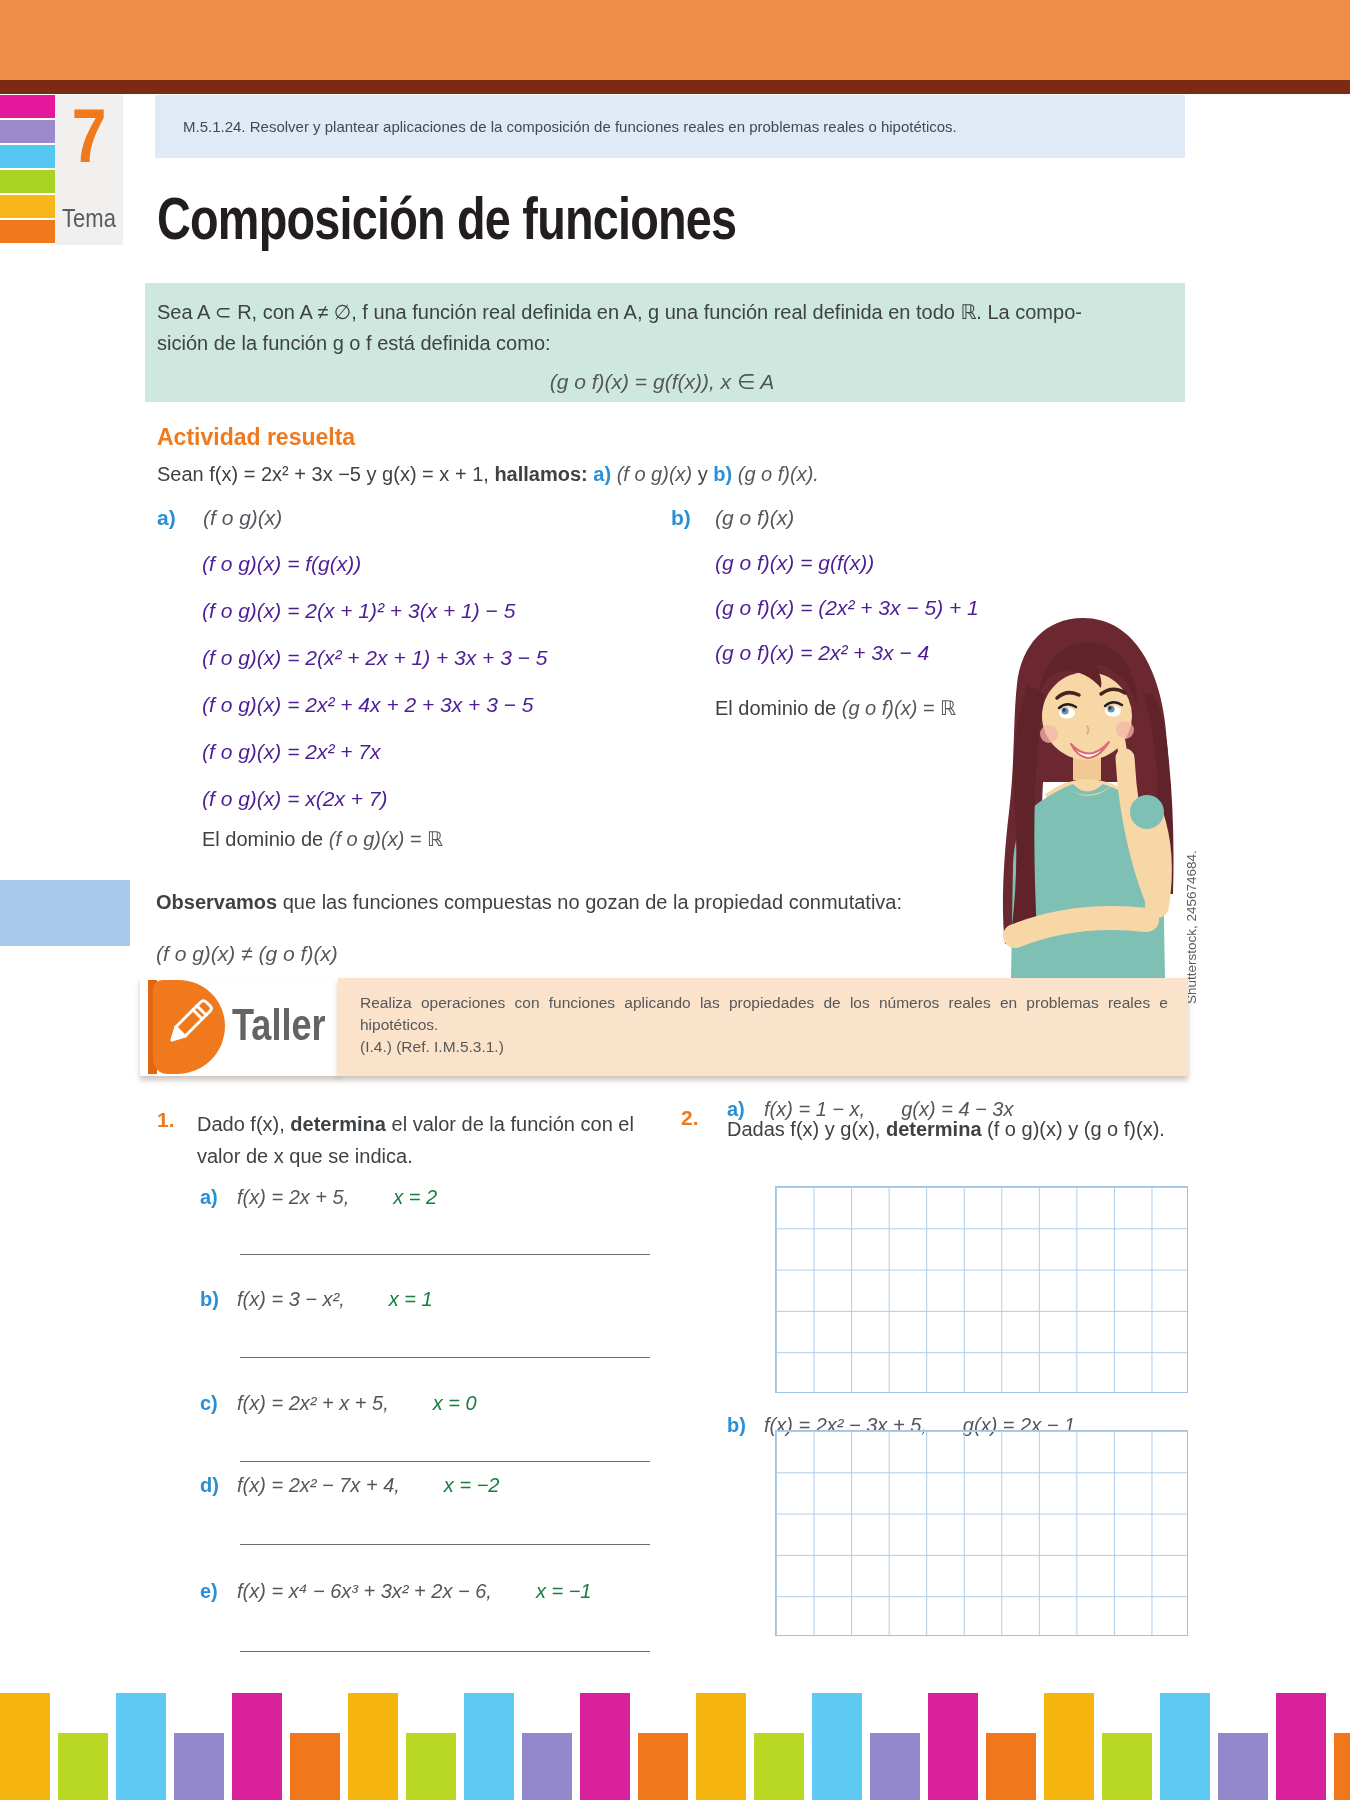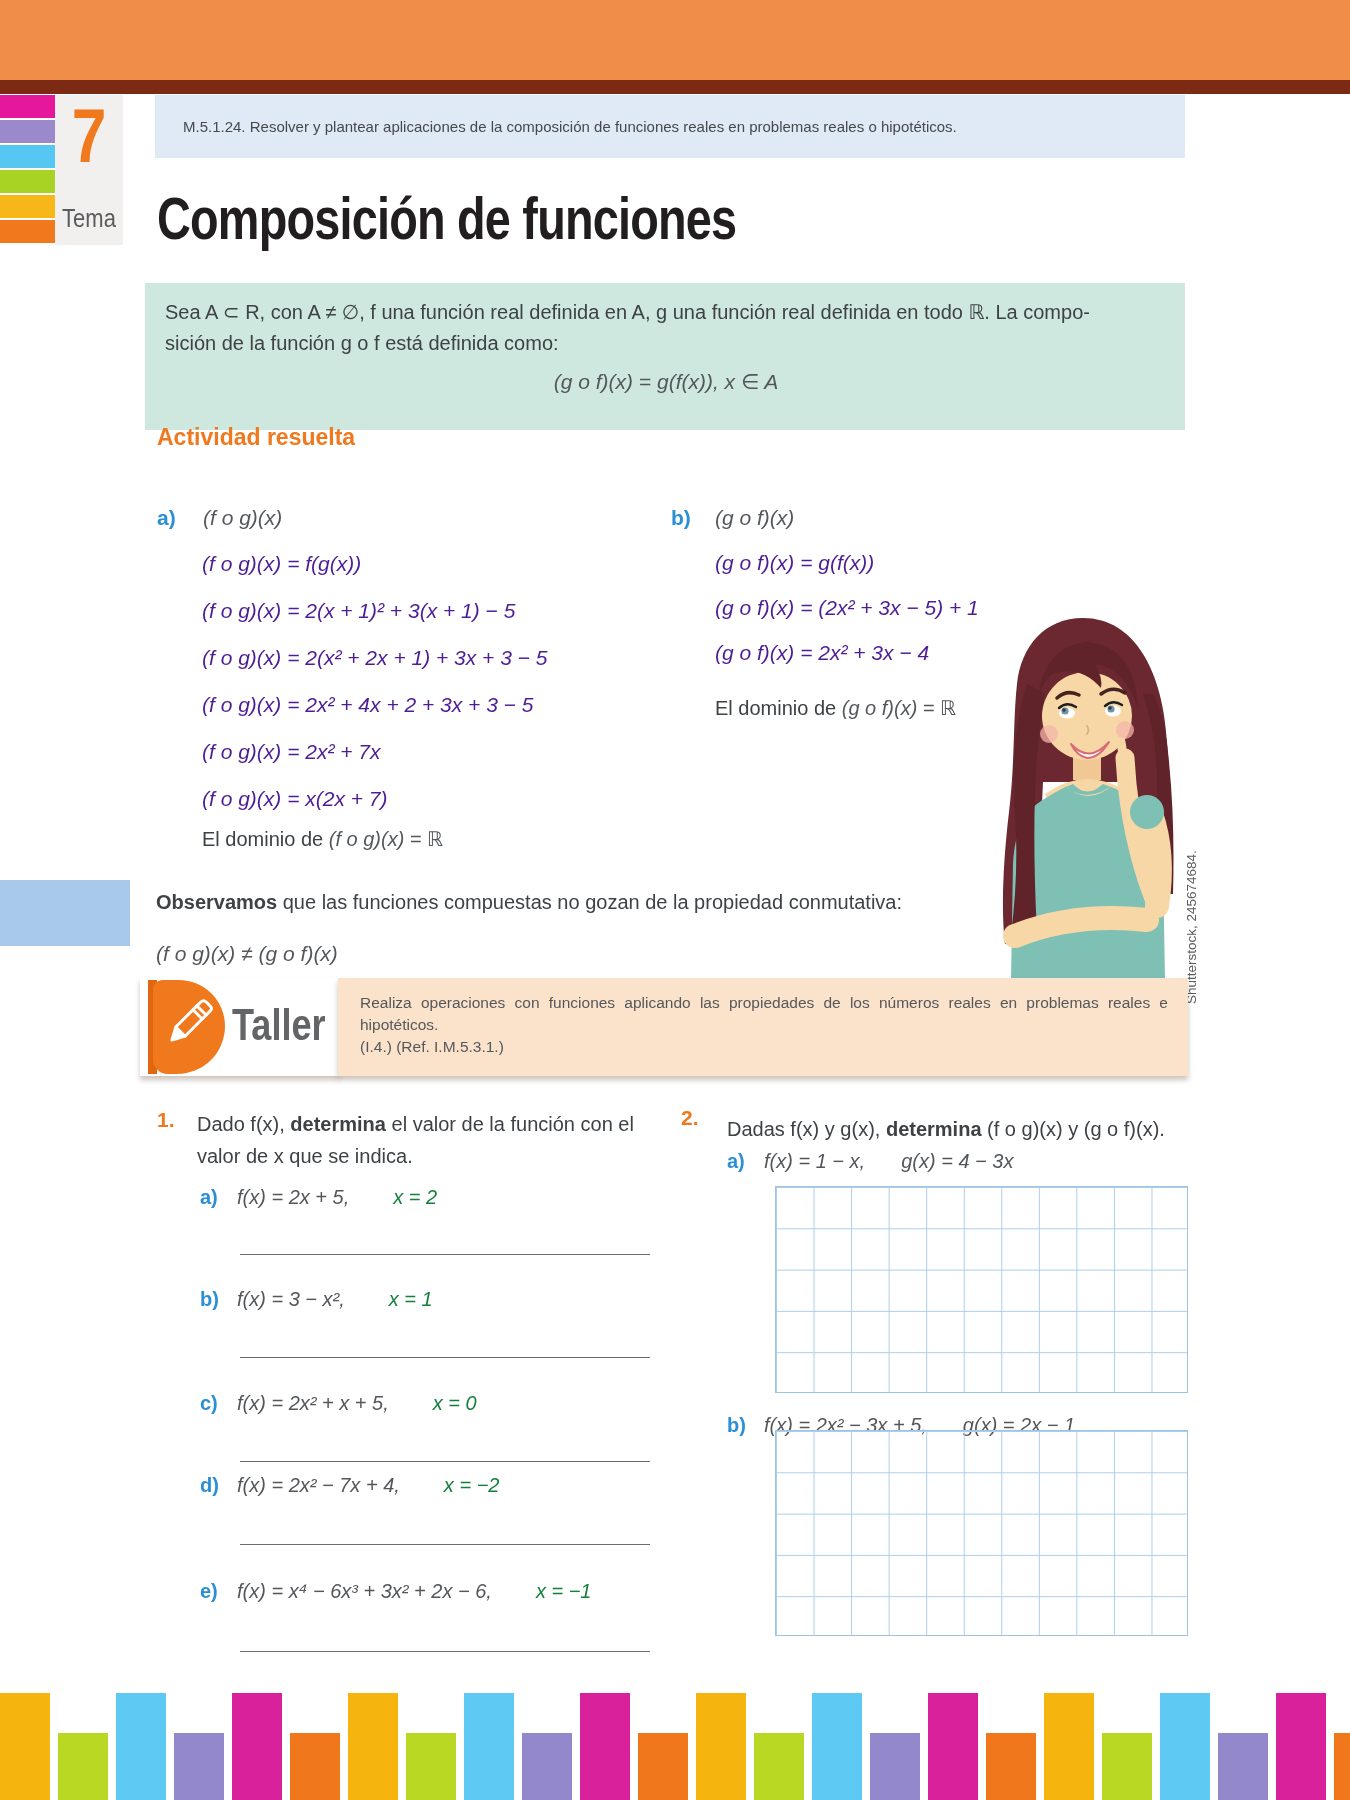--- a/index.html
+++ b/index.html
@@ -24,22 +24,22 @@
   .tema-label { left:55px; top:204px; width:68px; text-align:center; font-size:25px; color:#5a5b5e;
                 transform:scaleX(.88); transform-origin:center top;}
 
   .standard-box { left:155px; top:95px; width:1030px; height:63px; background:var(--standard-bg);
                   display:flex; align-items:center; padding-left:28px; box-sizing:border-box;
                   font-size:15px; color:#45494c; }
 
   .page-title { left:157px; top:184px; font-size:60px; font-weight:bold; color:#221e1f;
                 letter-spacing:-1px; transform:scaleX(.78); transform-origin:left top; white-space:nowrap; }
 
-  .def-box { left:145px; top:283px; width:1040px; height:147px; background:var(--definition-bg);
-             box-sizing:border-box; padding:14px 18px 0 20px; font-size:20px; line-height:31px; }
+  .def-box { left:145px; top:283px; width:1040px; height:119px; background:var(--definition-bg);
+             box-sizing:border-box; padding:14px 18px 0 12px; font-size:20px; line-height:31px; }
   .def-line { white-space:nowrap; }
   .def-eq { text-align:center; font-style:italic; font-size:21px; color:#53565a; margin-top:7px; }
 
   .activity-heading { left:157px; top:424px; font-size:23px; font-weight:bold; color:var(--accent-orange); }
   .activity-intro { left:157px; top:463px; font-size:20px; white-space:nowrap; }
   .blue-label { color:var(--accent-blue); font-weight:bold; }
   .math { font-style:italic; color:#53565a; }
 
   .col-label { font-size:21px; font-weight:bold; color:var(--accent-blue); }
   .col-header { font-size:21px; font-style:italic; color:#53565a; }
@@ -121,20 +121,23 @@
   <div class="abs page-title">Composición de funciones</div>
 
   <div class="abs def-box">
     <div class="def-line">Sea A ⊂ R, con A ≠ ∅, f una función real definida en A, g una función real definida en todo ℝ. La compo-</div>
     <div class="def-line">sición de la función g o f está definida como:</div>
     <div class="def-eq">(g o f)(x) = g(f(x)), x ∈ A</div>
   </div>
 
   <div class="abs activity-heading">Actividad resuelta</div>
 
+  <div class="abs activity-intro">
+    <span>Sean f(x) = 2x² + 3x −5 y g(x) = x + 1, </span><b>hallamos: </b><span class="blue-label">a)</span><span class="math"> (f o g)(x) </span><span>y </span><span class="blue-label">b)</span><span class="math"> (g o f)(x).</span>
+  </div>
 
   <div class="abs col-label" style="left:157px;top:506px;">a)</div>
   <div class="abs col-header" style="left:203px;top:506px;">(f o g)(x)</div>
   <div class="abs col-label" style="left:671px;top:506px;">b)</div>
   <div class="abs col-header" style="left:715px;top:506px;">(g o f)(x)</div>
 
   <div class="abs steps steps-a">
       <div class="step-line">(f o g)(x) = f(g(x))</div>
       <div class="step-line">(f o g)(x) = 2(x + 1)² + 3(x + 1) − 5</div>
       <div class="step-line">(f o g)(x) = 2(x² + 2x + 1) + 3x + 3 − 5</div>
@@ -244,21 +247,21 @@
   <div class="abs ex-item" style="left:200px;top:1580px;">
     <span class="item-label">e)</span><span class="item-eq">f(x) = x⁴ − 6x³ + 3x² + 2x − 6,</span><span class="item-val">x = −1</span>
   </div>
   <div class="abs answer-rule" style="top:1651px;"></div>
 
   <div class="abs ex-number" style="left:681px;top:1106px;">2.</div>
   <div class="abs ex-statement" style="left:727px;top:1081px;white-space:nowrap;margin-top:32px;">
     <span>Dadas f(x) y g(x), </span><b>determina</b><span> (f o g)(x) y (g o f)(x).</span>
   </div>
 
-  <div class="abs ex-item" style="left:727px;top:1150px;">
+  <div class="abs ex-item" style="left:727px;top:1098px;">
     <span class="item-label">a)</span><span class="item-eq">f(x) = 1 − x,</span><span class="item-eq" style="margin-left:36px;">g(x) = 4 − 3x</span>
   </div>
   <div class="abs grid" style="top:1186px;height:207px;"></div>
 
   <div class="abs ex-item" style="left:727px;top:1394px;margin-top:20px;">
     <span class="item-label">b)</span><span class="item-eq">f(x) = 2x² − 3x + 5,</span><span class="item-eq" style="margin-left:36px;">g(x) = 2x − 1</span>
   </div>
   <div class="abs grid" style="top:1430px;height:206px;"></div>
 
   <div class="abs footer-bars">

